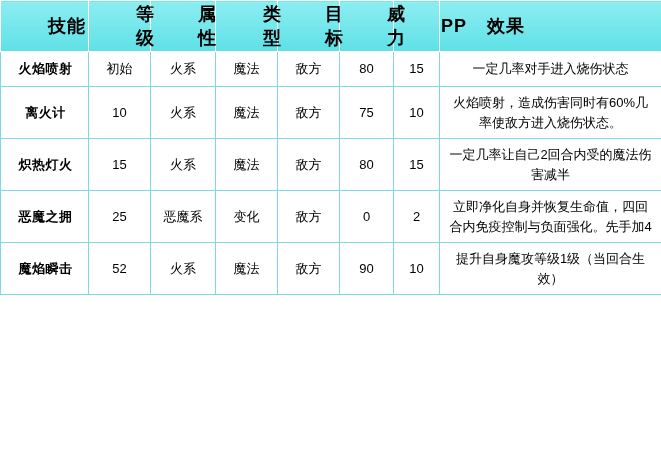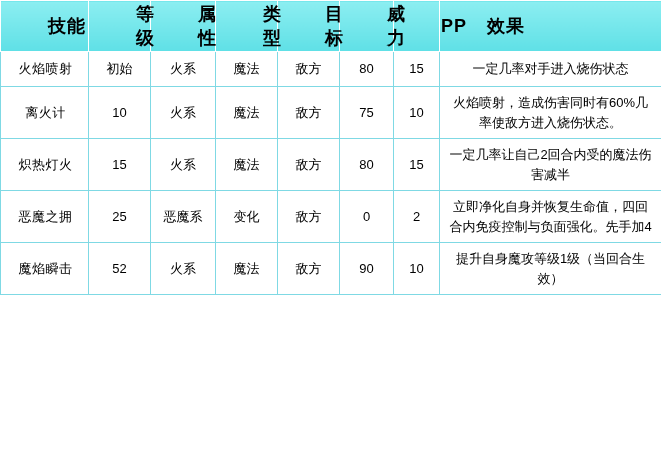--- a/index.html
+++ b/index.html
@@ -44,21 +44,21 @@
     border: 1px solid #7fd9e4;
     font-size: 13px;
     color: #000000;
     text-align: center;
     padding: 6px 4px;
     vertical-align: middle;
     line-height: 1.5;
     background: #ffffff;
   }
   .skill-table td.name {
-    font-weight: normal;
+    font-weight: bold;
     letter-spacing: 0.5px;
     padding-left: 6px;
   }
   .skill-table td.effect {
     text-align: center;
     padding-left: 8px;
     padding-right: 8px;
   }
   .skill-table tr.r-short td { height: 22px; }
   .skill-table tr.r-tall  td { height: 38px; }

